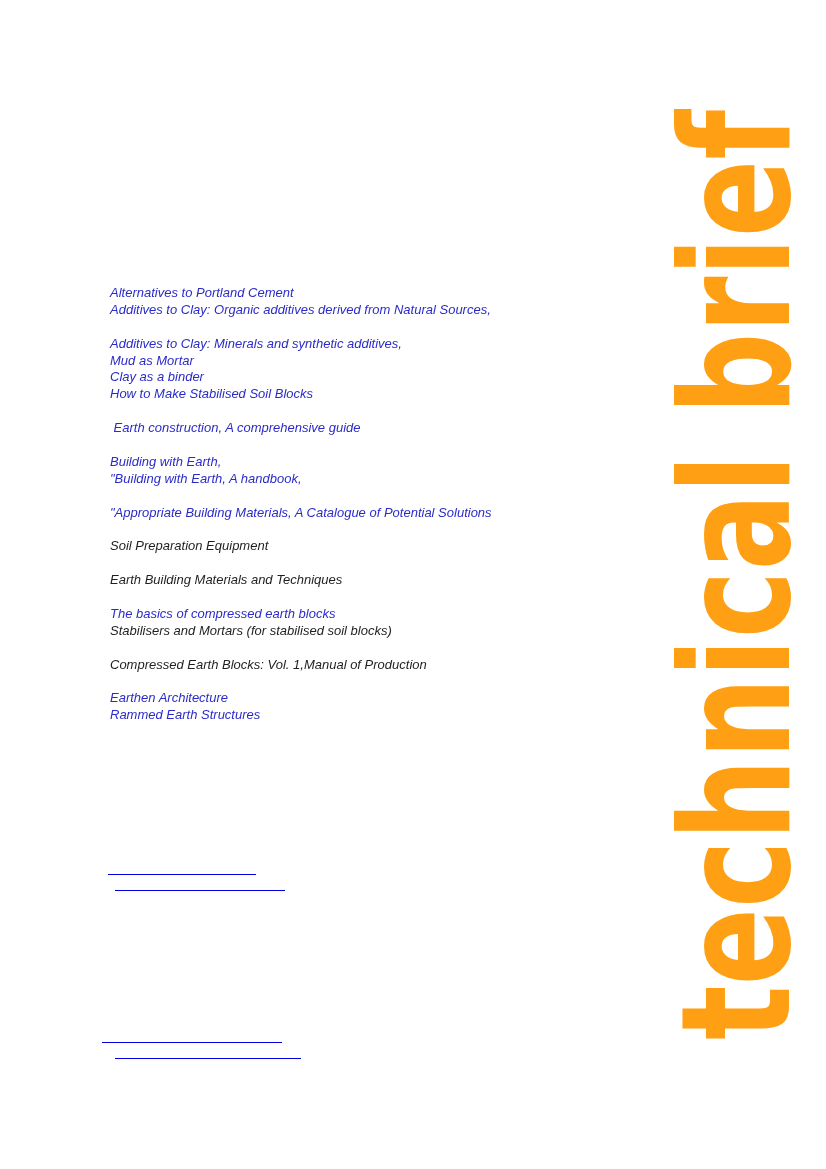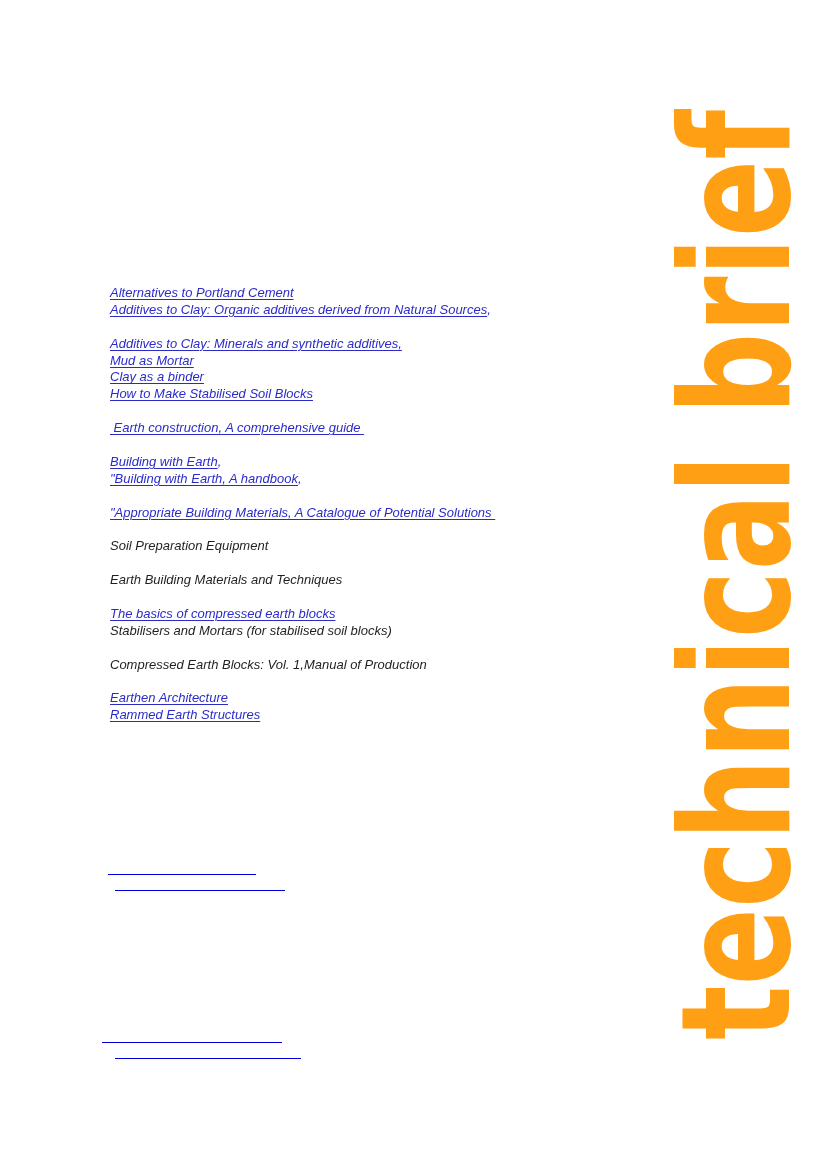--- a/index.html
+++ b/index.html
@@ -16,21 +16,20 @@
     left:110px;top:285px;width:480px;
     font-style:italic;
     font-size:13px;
     line-height:16.9px;
     color:#1f1f1f;
     white-space:pre;
   }
   .doc-line{height:16.9px;}
   a.ref-link{
     color:#2b2bc8;
-    text-decoration:underline;
     text-decoration-thickness:1px;
     text-underline-offset:2px;
     cursor:pointer;
   }
   .suffix{color:#2b2bc8;}
   
   .empty-link{
     position:absolute;
     display:block;
     height:0;

